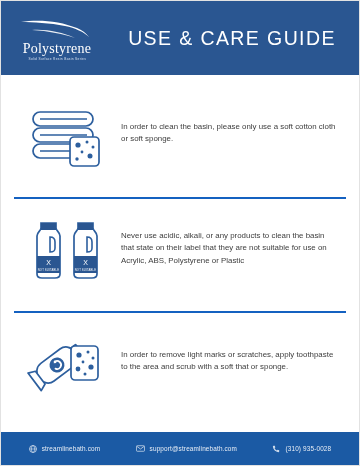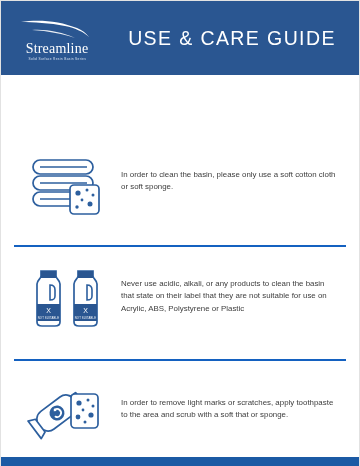--- a/index.html
+++ b/index.html
@@ -74,21 +74,20 @@
     text-align: center;
     padding-right: 8px;
   }
 
   
   .content {
     flex: 1;
     position: relative;
     padding: 16px 12px;
     box-sizing: border-box;
-    margin-top: 48px;
   }
   .row {
     display: flex;
     align-items: flex-start;
   }
   .row-icon {
     width: 108px;
     flex: none;
     display: flex;
     justify-content: center;
@@ -144,21 +143,21 @@
 <body>
 
 <div class="page">
 
   <div class="header">
     <div class="logo-block">
       <svg class="logo-swoosh" viewBox="0 0 74 22">
         <path d="M1 3 C18 0 40 2 57 9 C62 11 66 14 69 18 C64 13 55 9 45 7 C30 4 13 3 1 3 Z" fill="#ffffff"></path>
         <path d="M12 11 C26 10 42 13 55 19 C44 15 28 12 12 11 Z" fill="#ffffff" opacity="0.9"></path>
       </svg>
-      <div class="logo-word">Streamline</div>
+      <div class="logo-word">Polystyrene</div>
       <div class="logo-tag">Solid Surface Resin Basin Series</div>
     </div>
     <div class="header-title">USE &amp; CARE GUIDE</div>
   </div>
 
   <div class="content">
 
     <div class="row r1">
       <div class="row-icon">
         <svg width="76" height="62" viewBox="0 0 76 62">

